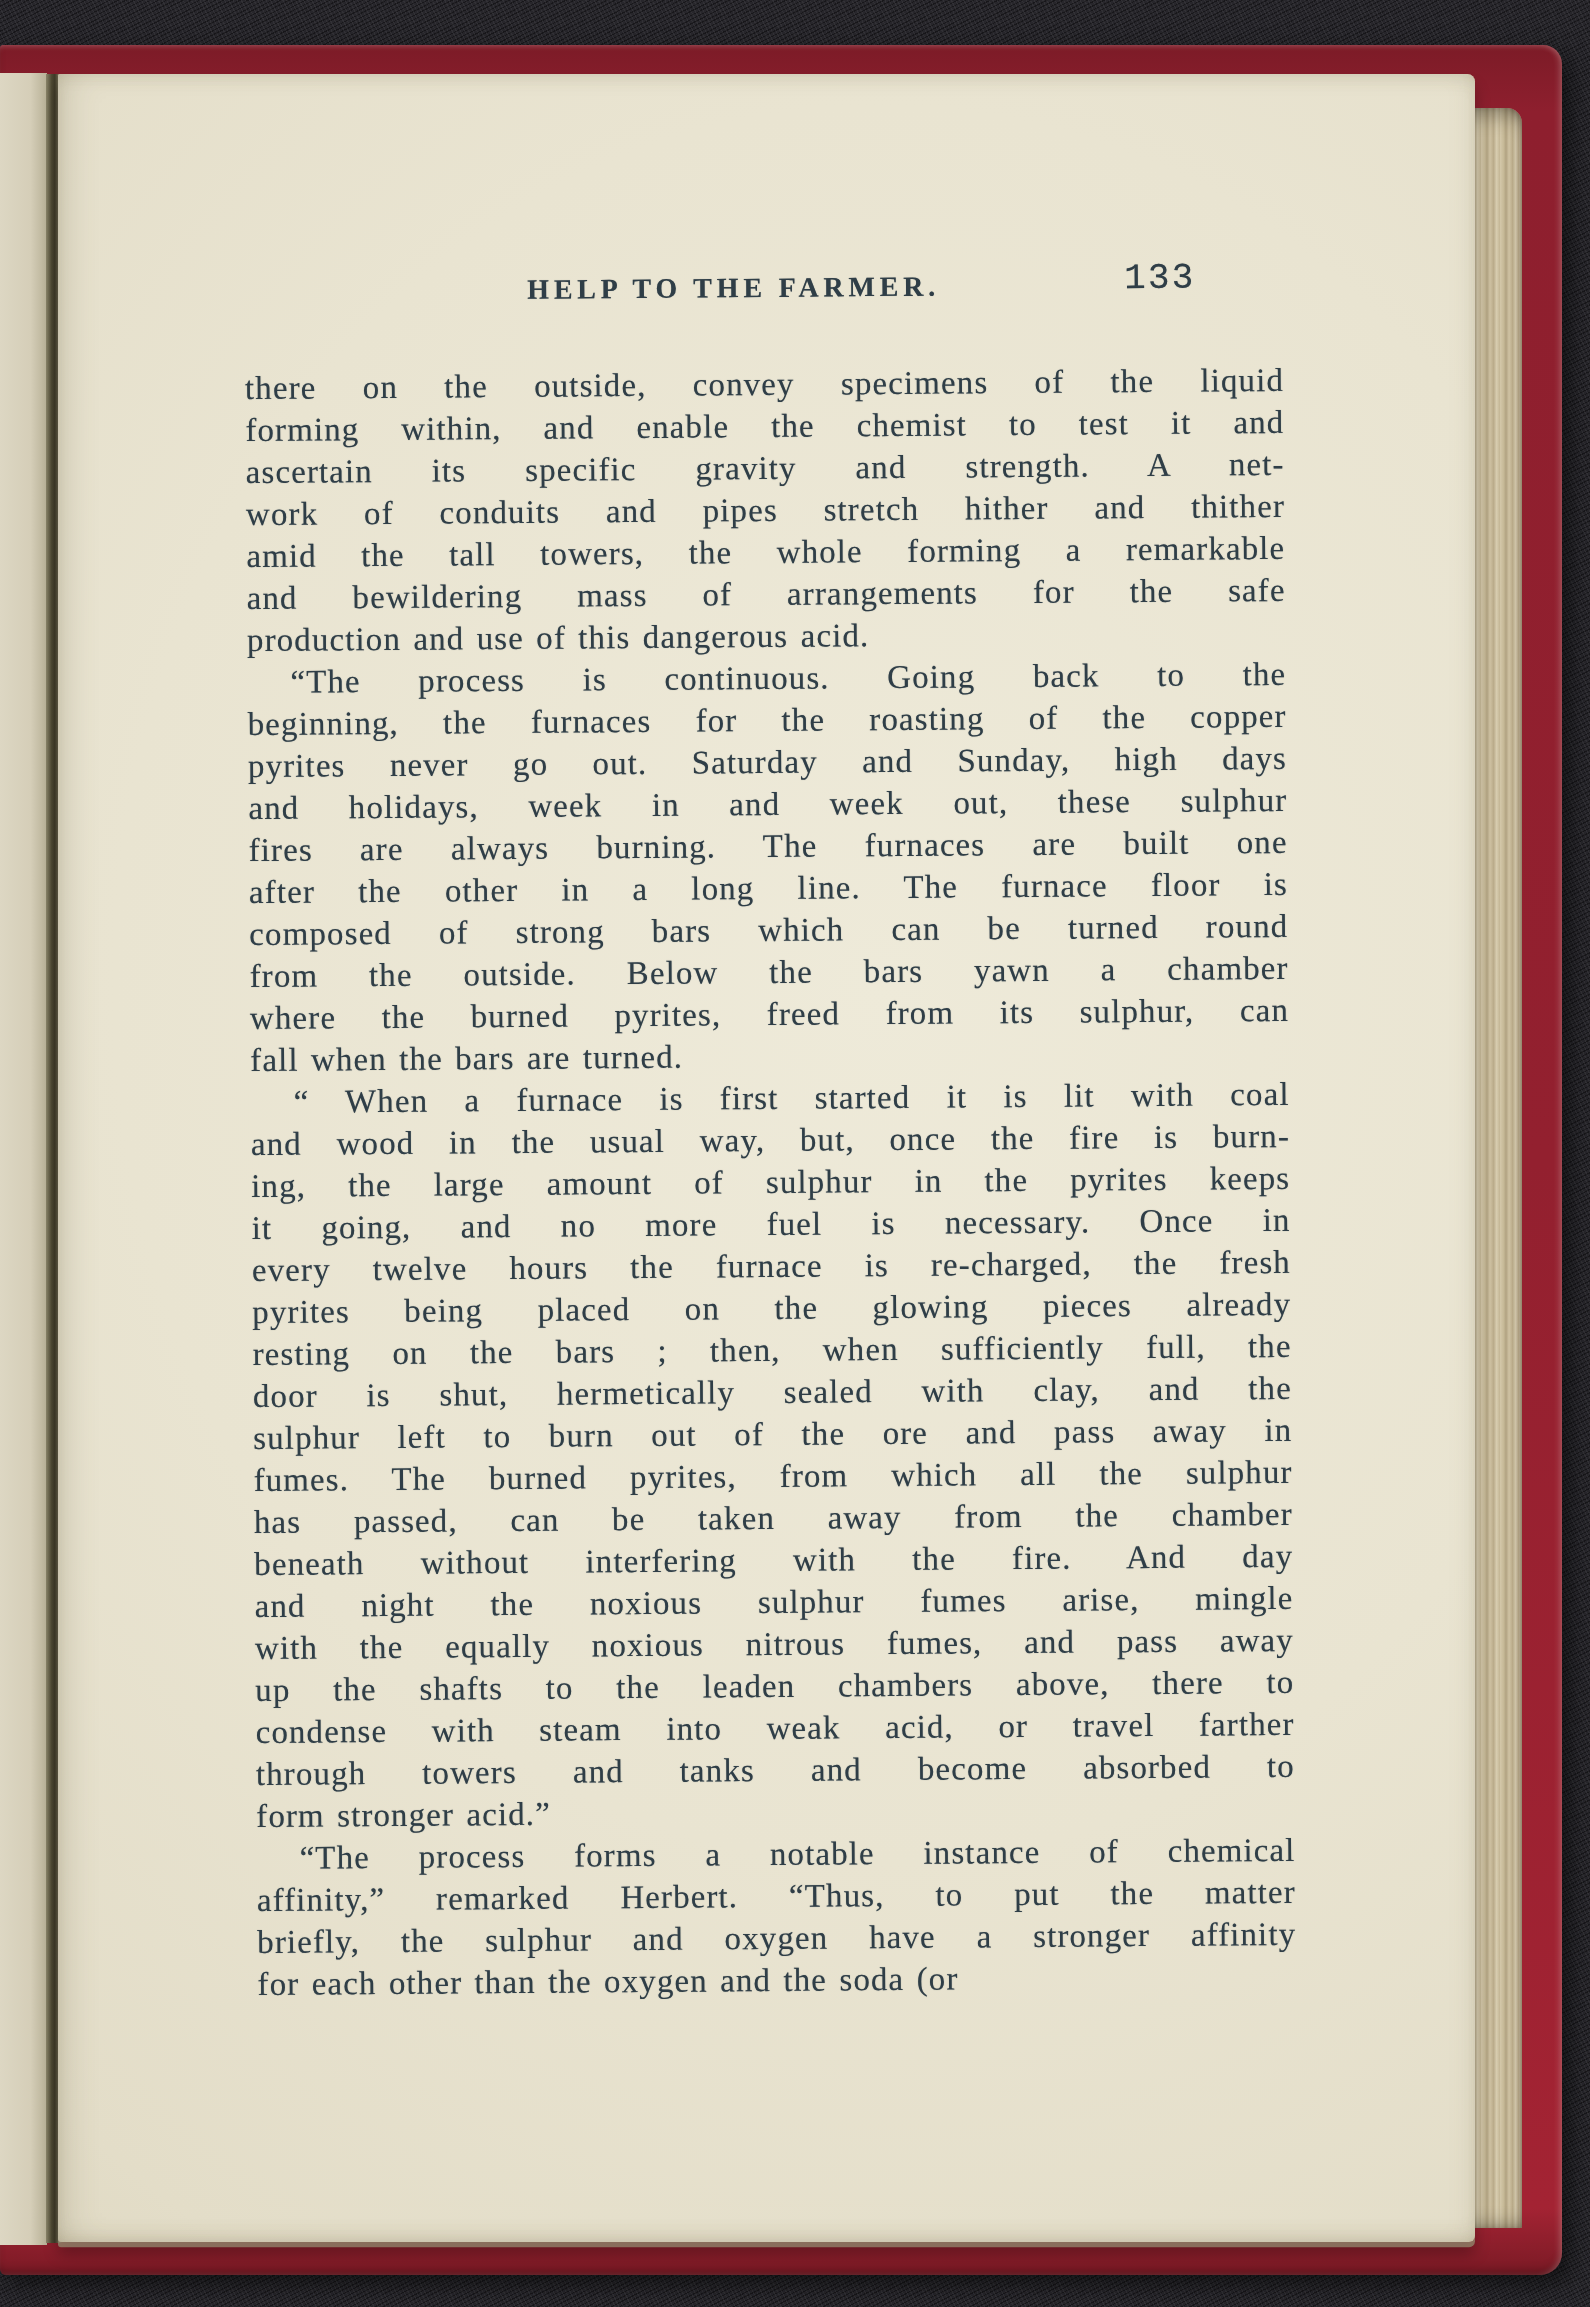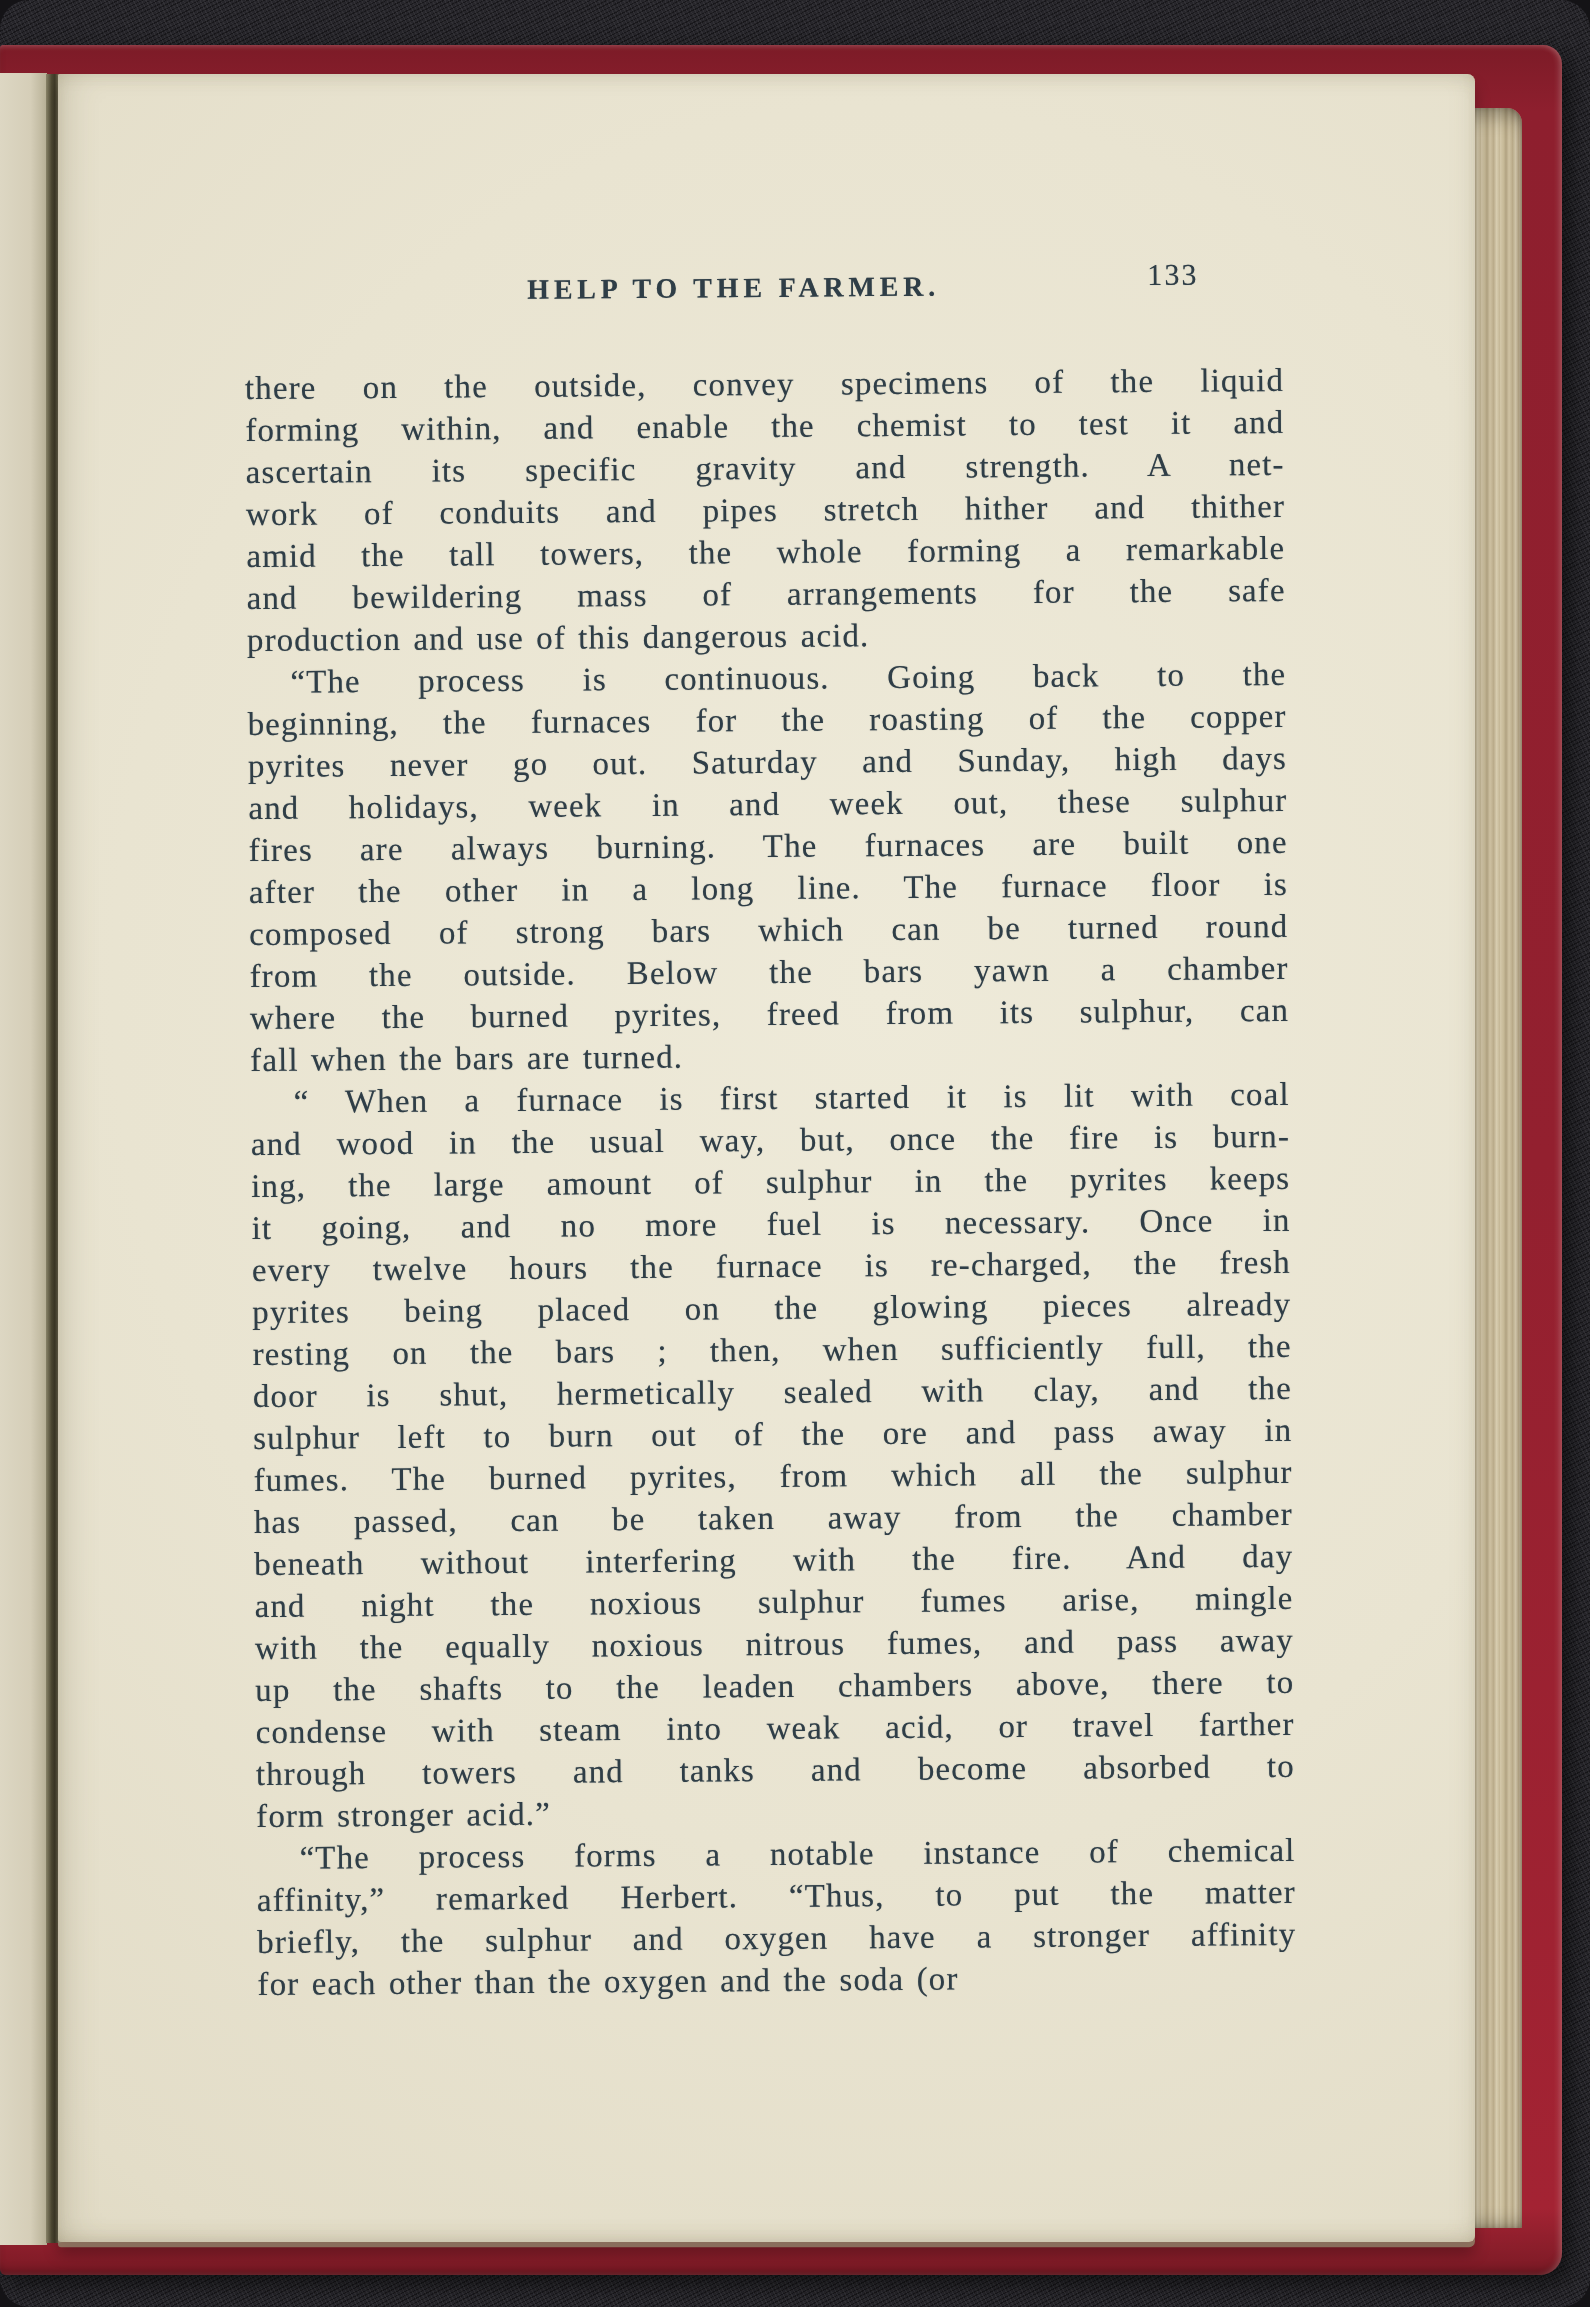--- a/index.html
+++ b/index.html
@@ -3,21 +3,20 @@
 <meta charset="utf-8">
 <style>
   html,body{margin:0;padding:0;background:#141316;}
   .scene{
     position:relative;width:1590px;height:2307px;overflow:hidden;
     background-color:var(--cloth-black,#232227);
     background-image:
       repeating-linear-gradient(63deg, rgba(255,255,255,0.05) 0 1.1px, rgba(0,0,0,0) 1.1px 3.7px),
       repeating-linear-gradient(-27deg, rgba(0,0,0,0.32) 0 1.1px, rgba(255,255,255,0.02) 1.1px 3.7px);
     font-family:"Liberation Serif","DejaVu Serif",serif;
-    border-radius:29px;
   }
   .cover{
     position:absolute;left:0;top:45px;width:1562px;height:2230px;
     background:linear-gradient(180deg,#7c1b27 0,#8e1f2e 3%,var(--cover-red,#93202f) 50%,#a32333 97%,#7a1a25 100%);
     border-radius:3px 19px 22px 6px;
     box-shadow:inset -3.7px 0 6px -1.5px rgba(255,235,225,0.28),
                inset 0 4.5px 6px -3.7px rgba(255,235,225,0.18),
                inset 0 -7.4px 10.4px -6px rgba(0,0,0,0.45),
                7.4px 9px 22px rgba(0,0,0,0.55);
   }
@@ -60,24 +59,25 @@
   }
   .running-header{position:relative;height:104px;}
   .header-title{
     position:absolute;left:283px;top:13.4px;
     font-size:28px;letter-spacing:4.8px;font-weight:bold;
     color:var(--ink,#2f3e47);
     text-shadow:0 0 0.7px rgba(47,62,71,0.55);
     white-space:nowrap;
   }
   .page-num{
-    position:absolute;left:903px;top:1.5px;
-    font-size:30px;letter-spacing:2.2px;
+    position:absolute;left:880px;top:1.5px;
+    font-size:36px;letter-spacing:2.2px;
     color:var(--ink,#2f3e47);
     text-shadow:0 0 0.7px rgba(47,62,71,0.55);
+    font-family:Liberation Mono, monospace;
   }
   .text-body{position:relative;}
   .line{
     font-size:33px;line-height:42px;letter-spacing:1.1px;word-spacing:3px;
     text-align:justify;text-align-last:justify;text-justify:inter-word;
     white-space:normal;
     text-shadow:0 0 0.9px rgba(47,62,71,0.5);
   }
   .line.last{text-align-last:left;}
   .para.indent .line.first{text-indent:43px;}

